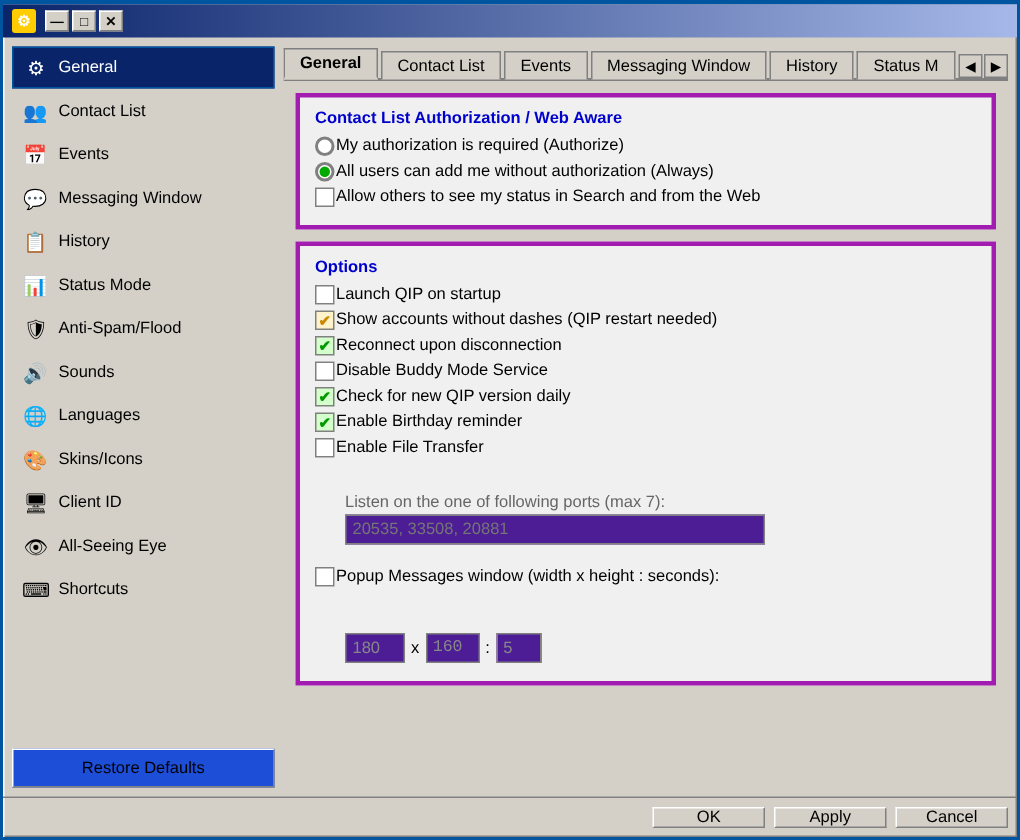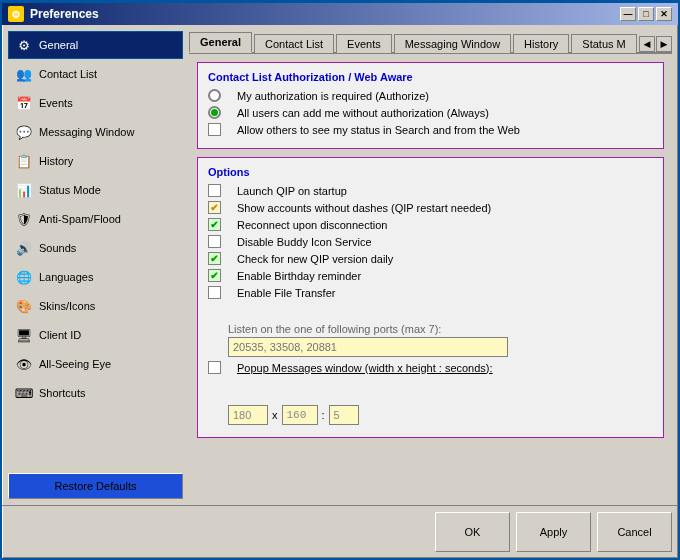--- a/index.html
+++ b/index.html
@@ -213,37 +213,36 @@
       flex: 1;
       background: #d4d0c8;
       padding: 8px;
       overflow-y: auto;
       display: flex;
       flex-direction: column;
       gap: 8px;
     }
 
     .section-box {
-      border: 1px solid #a21caf;
+      border: 3px solid #a21caf;
       background: #f0f0f0;
       padding: 8px 10px;
       position: relative;
     }
 
     .section-title {
       font-size: 11px;
       font-weight: bold;
       color: #0000cc;
       margin-bottom: 6px;
     }
 
     .option-row {
       display: flex;
-      align-items: center;
-      gap: 16px;
+      gap: 1px;
       margin-bottom: 4px;
       font-size: 11px;
     }
 
     .radio-input {
       width: 13px;
       height: 13px;
       border: 2px solid #808080;
       border-radius: 50%;
       background: #fff;
@@ -297,21 +296,21 @@
       height: 20px;
       border: 1px solid #808080;
       background: #f0f0f0;
       color: #aaa;
       font-size: 11px;
       font-family: Tahoma, Arial, sans-serif;
       padding: 2px 4px;
     }
 
     .text-input.disabled {
-      background: #fef9c3;
+      background: #4c1d95;
       color: #888;
     }
 
     .inline-row {
       display: flex;
       align-items: center;
       gap: 4px;
       margin-left: 20px;
       margin-bottom: 4px;
       font-size: 11px;
@@ -331,41 +330,40 @@
       display: flex;
       justify-content: flex-end;
       gap: 6px;
       padding: 6px;
       flex-shrink: 0;
       border-top: 1px solid #808080;
     }
 
     .action-btn {
       min-width: 75px;
-      height: 40px;
+      height: 14px;
       background: #d4d0c8;
       border: 1px solid #808080;
       border-top: 1px solid #fff;
       border-left: 1px solid #fff;
       cursor: pointer;
       font-size: 11px;
       font-family: Tahoma, Arial, sans-serif;
       padding: 0 12px;
     }
   </style>
 </head>
 <body>
 
 <div class="window">
 
   <div class="titlebar">
     <div class="titlebar-icon">
       <span>⚙</span>
     </div>
-    <span class="titlebar-title">Preferences</span>
     <div class="titlebar-buttons">
       <div class="titlebar-btn">—</div>
       <div class="titlebar-btn">□</div>
       <div class="titlebar-btn close-btn">✕</div>
     </div>
   </div>
 
   <div class="window-content">
 
     <div class="sidebar">
@@ -479,21 +477,21 @@
             <span>Show accounts without dashes (QIP restart needed)</span>
           </div>
 
           <div class="option-row">
             <div class="checkbox-input checked-green">✔</div>
             <span>Reconnect upon disconnection</span>
           </div>
 
           <div class="option-row">
             <div class="checkbox-input"></div>
-            <span>Disable Buddy Icon Service</span>
+            <span>Disable Buddy Mode Service</span>
           </div>
 
           <div class="option-row">
             <div class="checkbox-input checked-green">✔</div>
             <span>Check for new QIP version daily</span>
           </div>
 
           <div class="option-row">
             <div class="checkbox-input checked-green">✔</div>
             <span>Enable Birthday reminder</span>
@@ -501,21 +499,21 @@
 
           <div class="option-row" style="margin-top:4px;">
             <div class="checkbox-input"></div>
             <span>Enable File Transfer</span>
           </div>
           <div class="sub-label">Listen on the one of following ports (max 7):</div>
           <div style="margin-left:20px; margin-bottom:4px;">
             <input type="text" class="text-input disabled" style="width: 280px;" disabled="" placeholder="20535, 33508, 20881">
           </div>
 
-          <div class="option-row" style="margin-top:4px;text-decoration:underline;">
+          <div class="option-row" style="margin-top:15px;">
             <div class="checkbox-input"></div>
             <span>Popup Messages window (width x height : seconds):</span>
           </div>
           <div class="inline-row">
             <input type="text" class="text-input disabled" style="width: 40px;" value="180" disabled="">
             <span>x</span>
             <input type="text" class="text-input disabled" style="width: 36px; font-family: Liberation Mono, monospace;" value="160" disabled="">
             <span>:</span>
             <input type="text" class="text-input disabled" style="width: 30px;" value="5" disabled="">
           </div>

